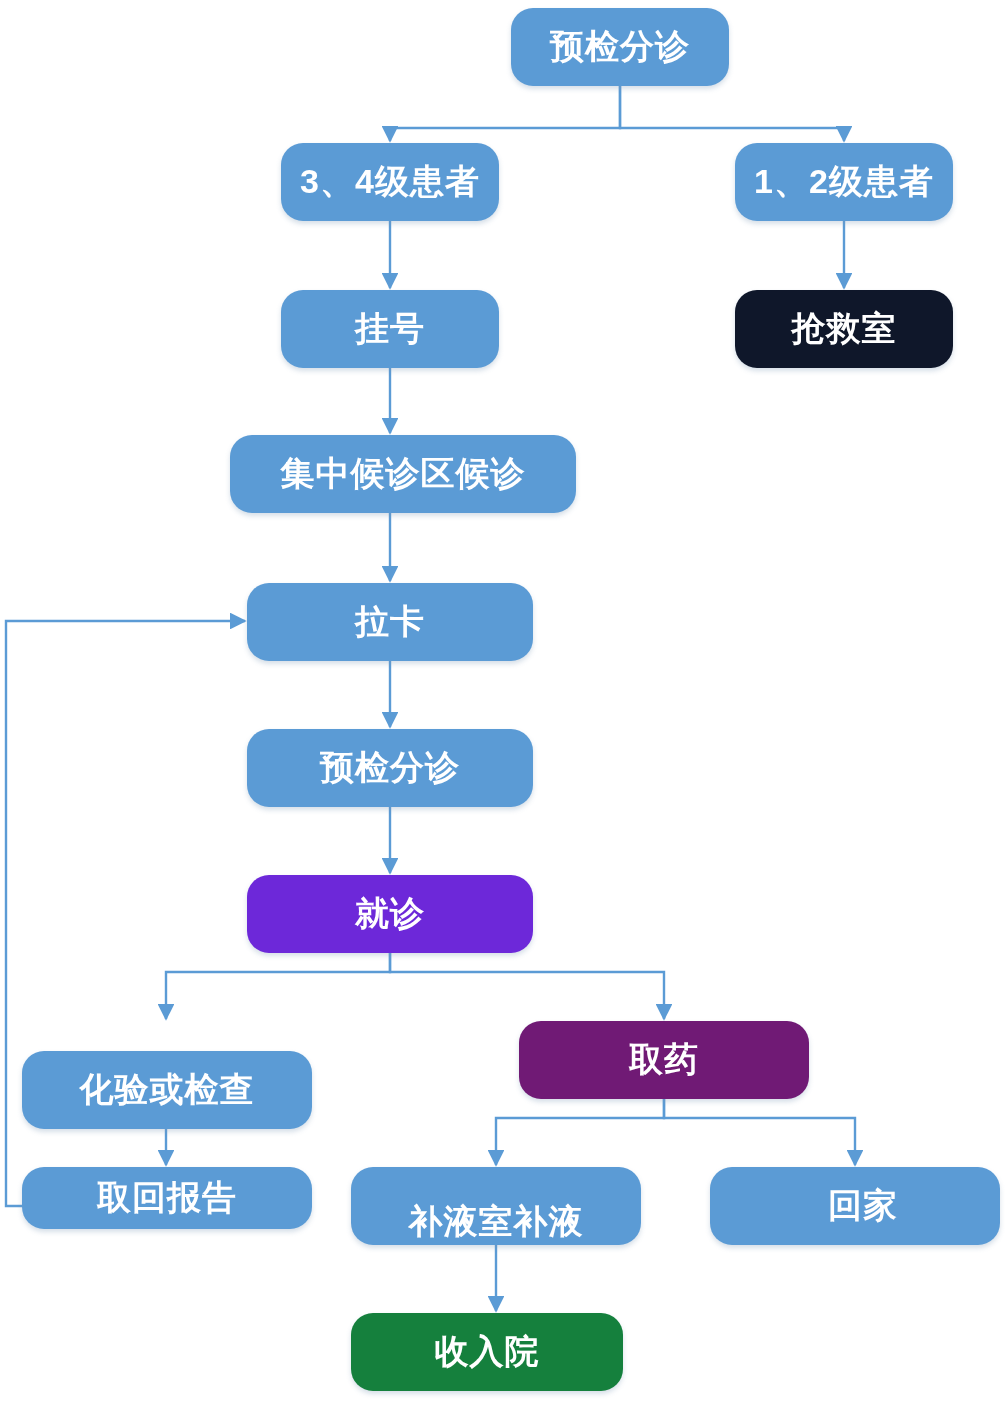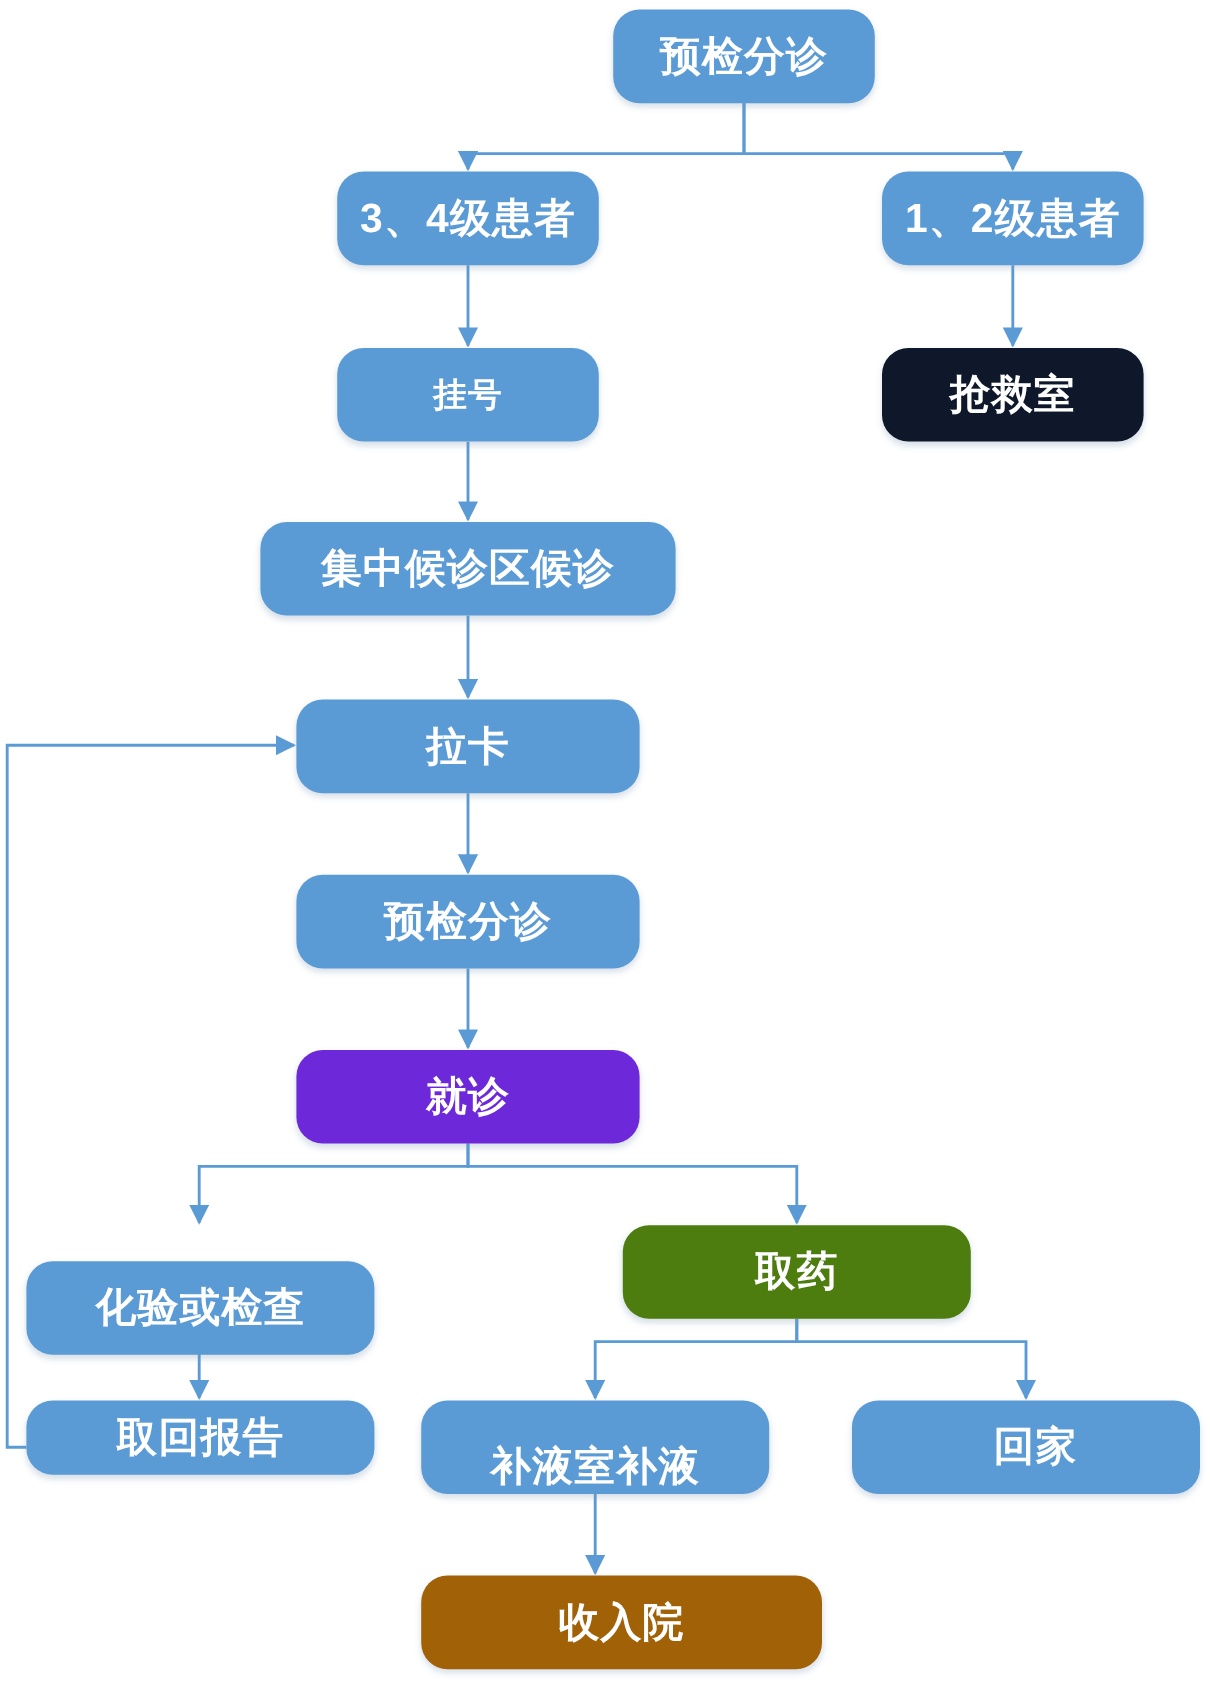--- a/index.html
+++ b/index.html
@@ -86,50 +86,50 @@
       <div class="node" style="left: 511px; top: 8px; width: 218px; height: 78px; background: rgb(91, 155, 213); color: rgb(255, 255, 255);">
         <span style="font-size: 34px;">预检分诊</span>
       </div>
       <div class="node" style="left: 281px; top: 143px; width: 218px; height: 78px; background: rgb(91, 155, 213); color: rgb(255, 255, 255);">
         <span style="font-size: 34px;">3、4级患者</span>
       </div>
       <div class="node" style="left: 735px; top: 143px; width: 218px; height: 78px; background: rgb(91, 155, 213); color: rgb(255, 255, 255);">
         <span style="font-size: 34px;">1、2级患者</span>
       </div>
       <div class="node" style="left: 281px; top: 290px; width: 218px; height: 78px; background: rgb(91, 155, 213); color: rgb(255, 255, 255);">
-        <span style="font-size: 28px;">挂号</span>
+        <span style="font-size: 34px;">挂号</span>
       </div>
       <div class="node" style="left: 735px; top: 290px; width: 218px; height: 78px; background: #0f172a; color: rgb(255, 255, 255);">
         <span style="font-size: 34px;">抢救室</span>
       </div>
-      <div class="node" style="left: 217px; top: 435px; width: 346px; height: 78px; background: rgb(91, 155, 213); color: rgb(255, 255, 255);">
+      <div class="node" style="left: 230px; top: 435px; width: 346px; height: 78px; background: rgb(91, 155, 213); color: rgb(255, 255, 255);">
         <span style="font-size: 34px;">集中候诊区候诊</span>
       </div>
       <div class="node" style="left: 247px; top: 583px; width: 286px; height: 78px; background: rgb(91, 155, 213); color: rgb(255, 255, 255);">
         <span style="font-size: 34px;">拉卡</span>
       </div>
       <div class="node" style="left: 247px; top: 729px; width: 286px; height: 78px; background: rgb(91, 155, 213); color: rgb(255, 255, 255);">
         <span style="font-size: 34px;">预检分诊</span>
       </div>
       <div class="node" style="left: 247px; top: 875px; width: 286px; height: 78px; background: #6d28d9; color: rgb(255, 255, 255);">
         <span style="font-size: 34px;">就诊</span>
       </div>
       <div class="node" style="left: 22px; top: 1021px; width: 290px; height: 78px; background: rgb(91, 155, 213); color: rgb(255, 255, 255); margin-top: 30px;">
         <span style="font-size: 34px;">化验或检查</span>
       </div>
-      <div class="node" style="left: 519px; top: 1021px; width: 290px; height: 78px; background: #4d7c0f; color: rgb(255, 255, 255);">
+      <div class="node" style="left: 519px; top: 1021px; width: 290px; height: 78px; background: #701a75; color: rgb(255, 255, 255);">
         <span style="font-size: 34px;">取药</span>
       </div>
       <div class="node" style="left: 22px; top: 1167px; width: 290px; height: 62px; background: rgb(91, 155, 213); color: rgb(255, 255, 255);">
         <span style="font-size: 34px;">取回报告</span>
       </div>
       <div class="node" style="left: 351px; top: 1167px; width: 290px; height: 78px; background: rgb(91, 155, 213); color: rgb(255, 255, 255); align-items: flex-end;">
         <span style="font-size: 34px;">补液室补液</span>
       </div>
       <div class="node" style="left: 710px; top: 1167px; width: 290px; height: 78px; background: rgb(91, 155, 213); color: rgb(255, 255, 255); padding-left: 16px;">
         <span style="font-size: 34px;">回家</span>
       </div>
-      <div class="node" style="left: 351px; top: 1313px; width: 334px; height: 78px; background: #a16207; color: rgb(255, 255, 255);">
+      <div class="node" style="left: 351px; top: 1313px; width: 272px; height: 78px; background: #15803d; color: rgb(255, 255, 255);">
         <span style="font-size: 34px;">收入院</span>
       </div>
     </div>
 
 </div>
 
 </body></html>

